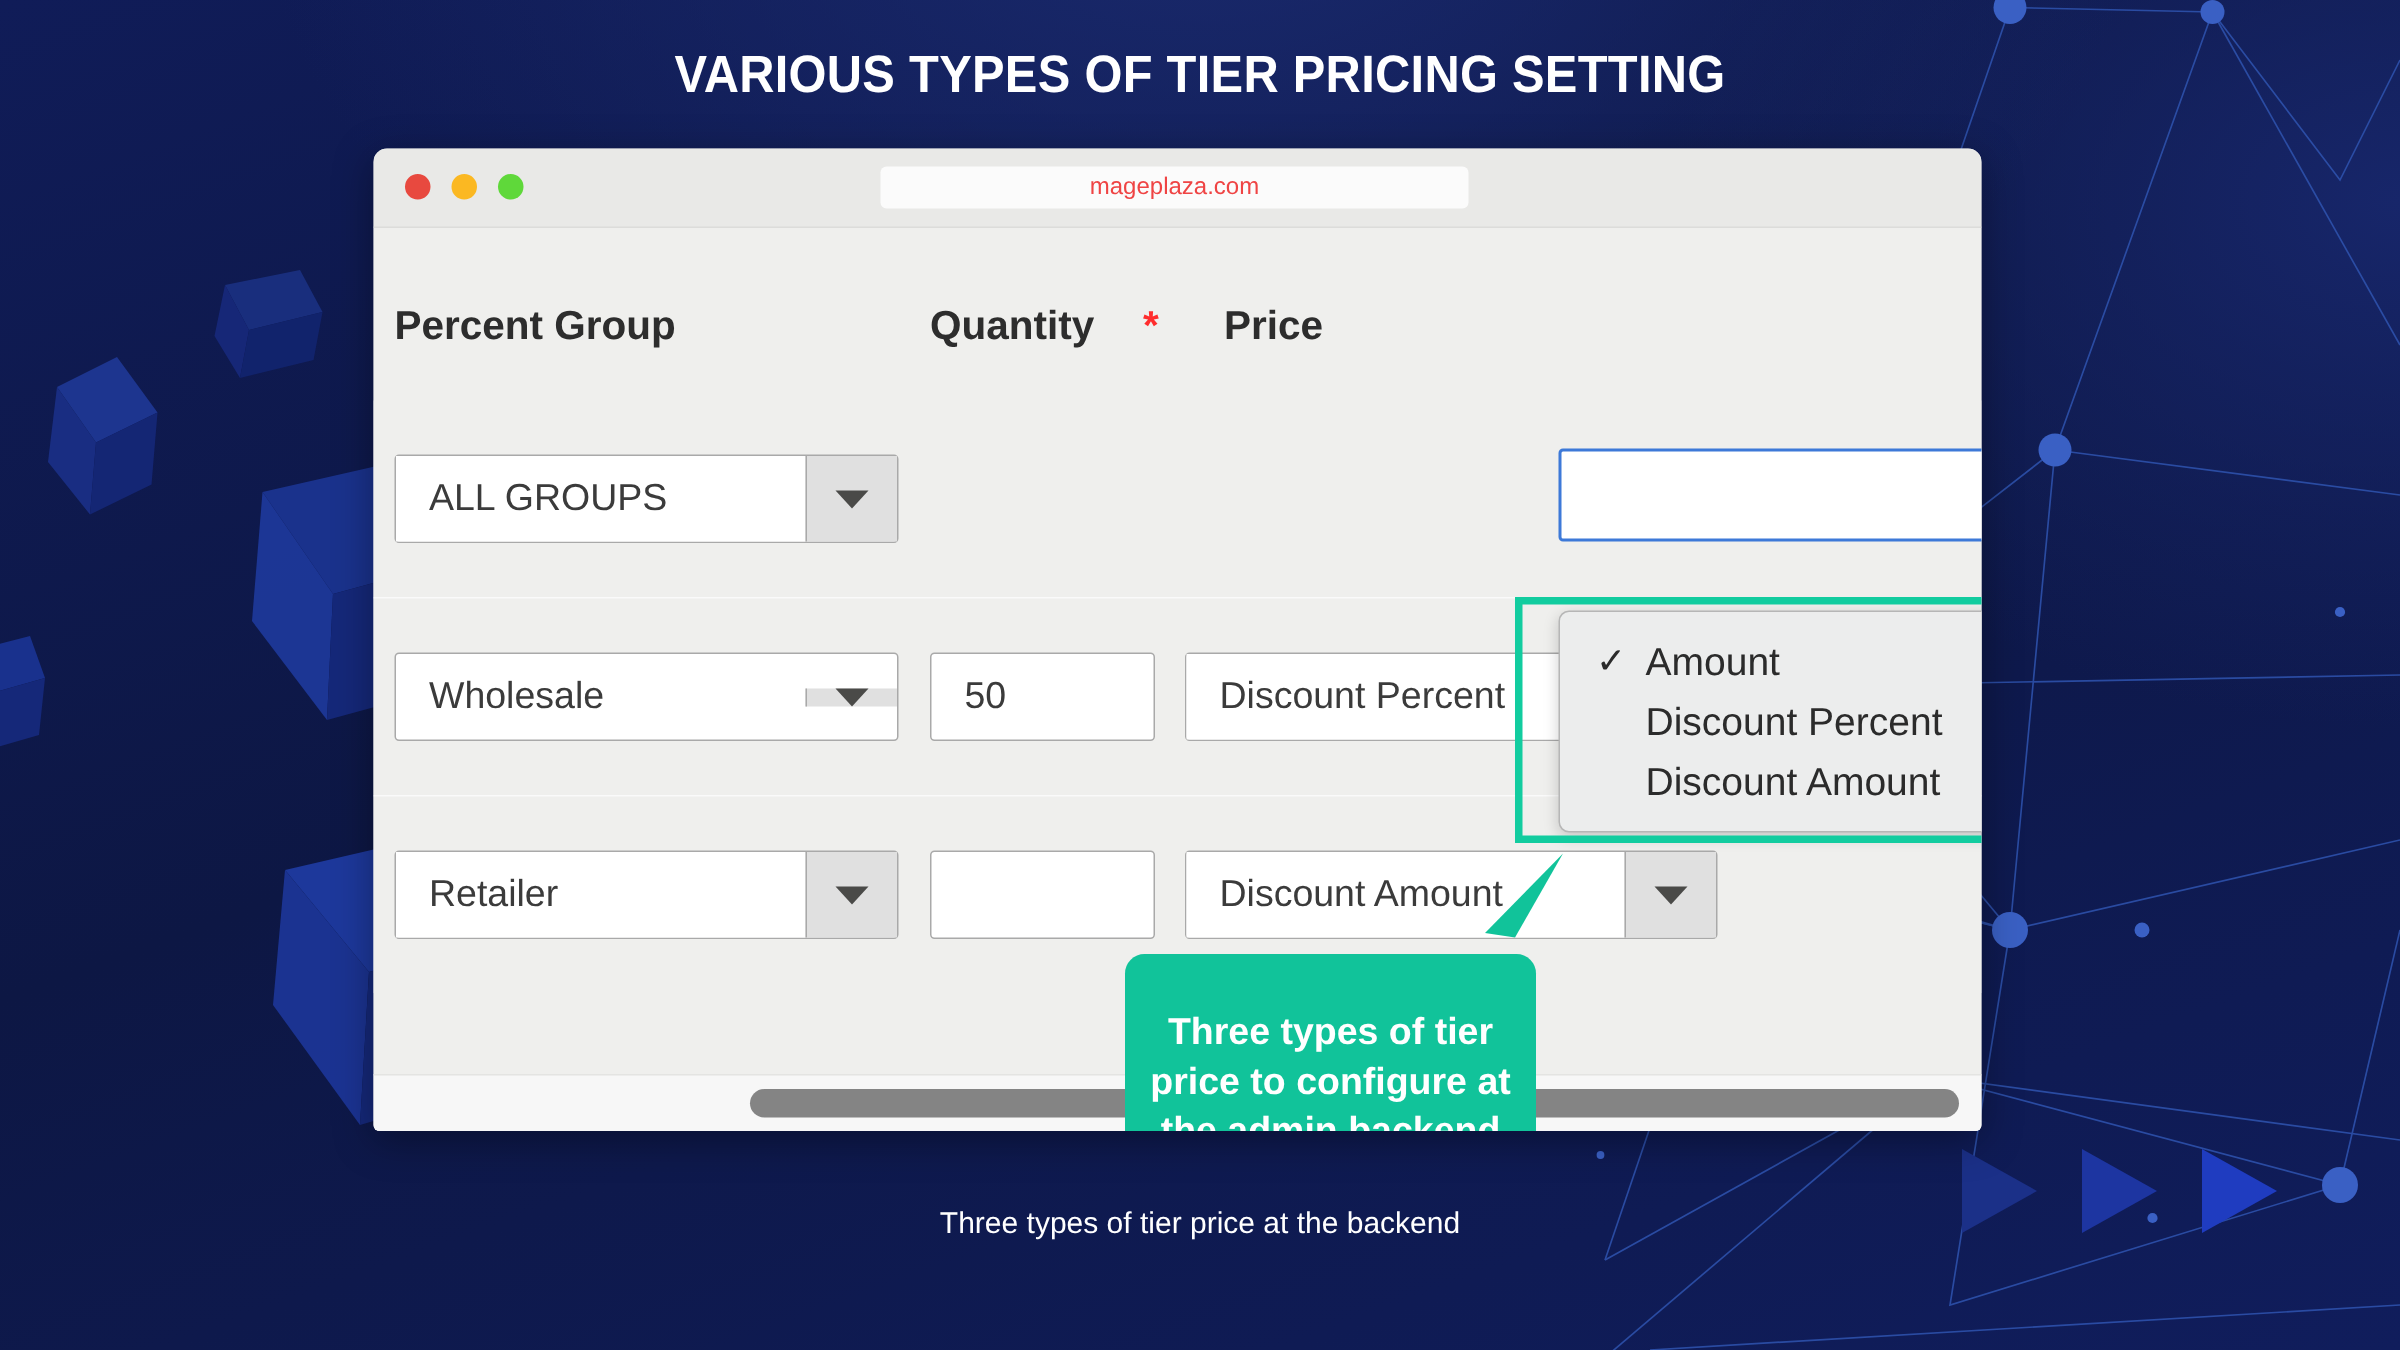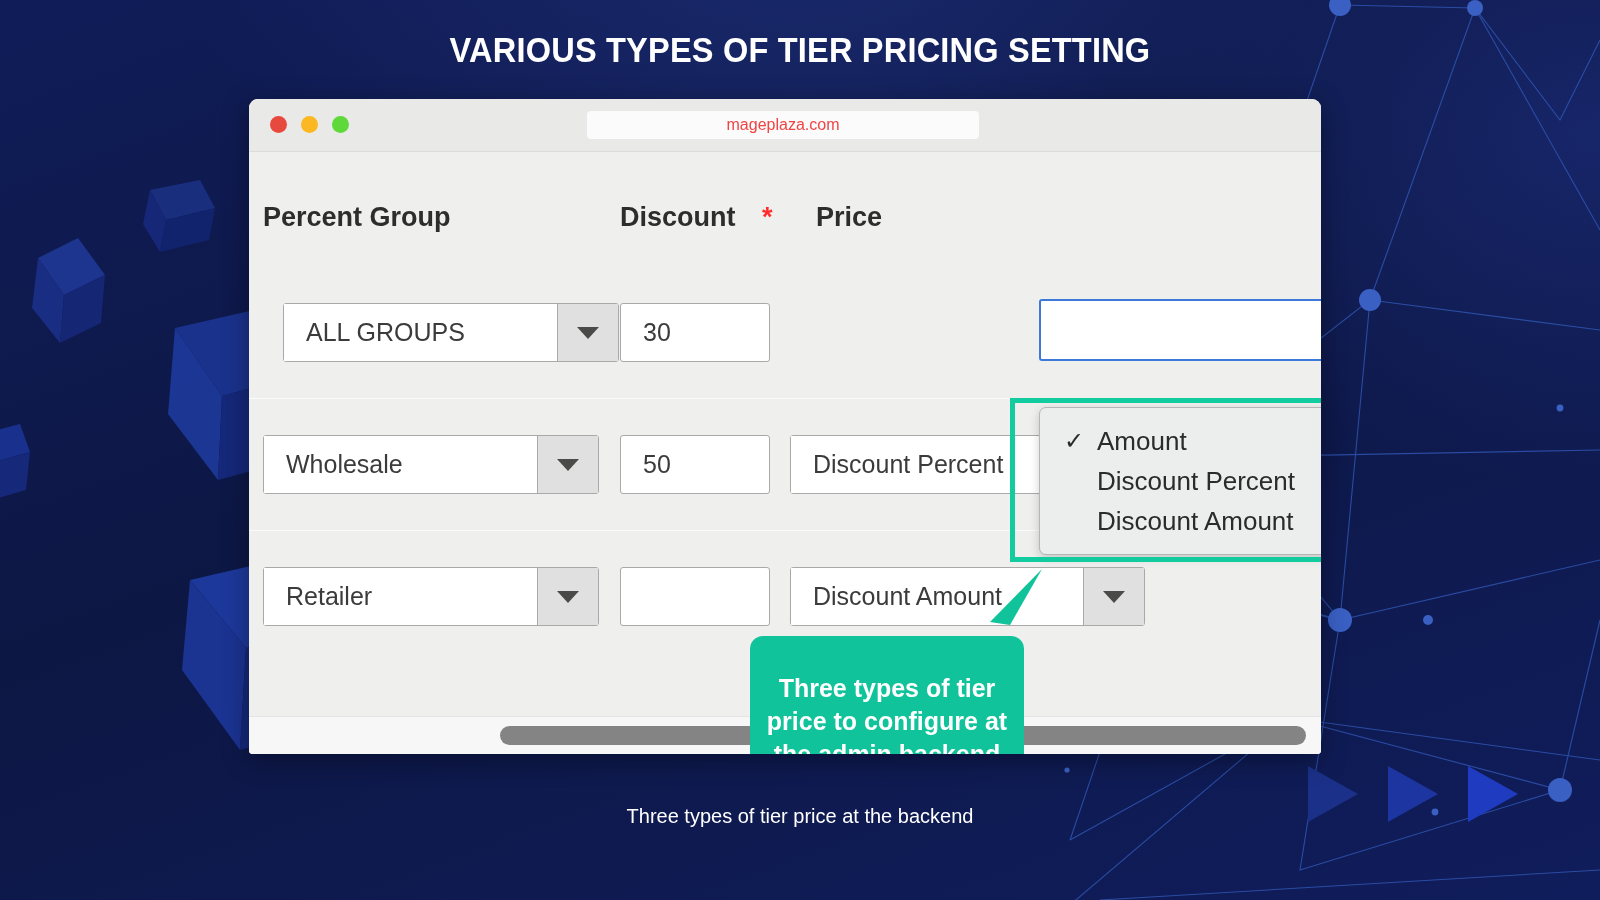--- a/index.html
+++ b/index.html
@@ -233,42 +233,41 @@
     </div>
     <div class="urlbar">
       <span>mageplaza.com</span>
     </div>
   </div>
 
   <div class="content">
 
     <div class="colheads">
       <div class="ch ch-group">Percent Group</div>
-      <div class="ch ch-qty">Discount</div>
+      <div class="ch ch-qty">Quantity</div>
       <div class="ch ch-star">*</div>
       <div class="ch ch-price">Price</div>
     </div>
 
     <div class="rows">
 
       <div class="row">
-        <div class="combo" style="left:14px;top:36px;width:336px;margin-left:20px;">
+        <div class="combo" style="left:14px;top:36px;width:336px;">
           <div class="val">ALL GROUPS</div>
           <div class="arrowbtn">
               <div class="caret"></div>
             </div>
         </div>
-        <div class="tinput" style="left:371px;top:36px;width:150px;">30</div>
 
         <div class="focusring" style="left:790px;top:32px;width:348px;height:62px;"></div>
 
       </div>
 
       <div class="row">
-        <div class="combo" style="left:14px;top:36px;width:336px;">
+        <div class="combo" style="left:14px;top:36px;width:336px;align-items:center;">
           <div class="val">Wholesale</div>
           <div class="arrowbtn">
               <div class="caret"></div>
             </div>
         </div>
         <div class="tinput" style="left:371px;top:36px;width:150px;">50</div>
         <div class="combo" style="left:541px;top:36px;width:355px;">
           <div class="val">Discount Percent</div>
           <div class="arrowbtn">
               <div class="caret"></div>

